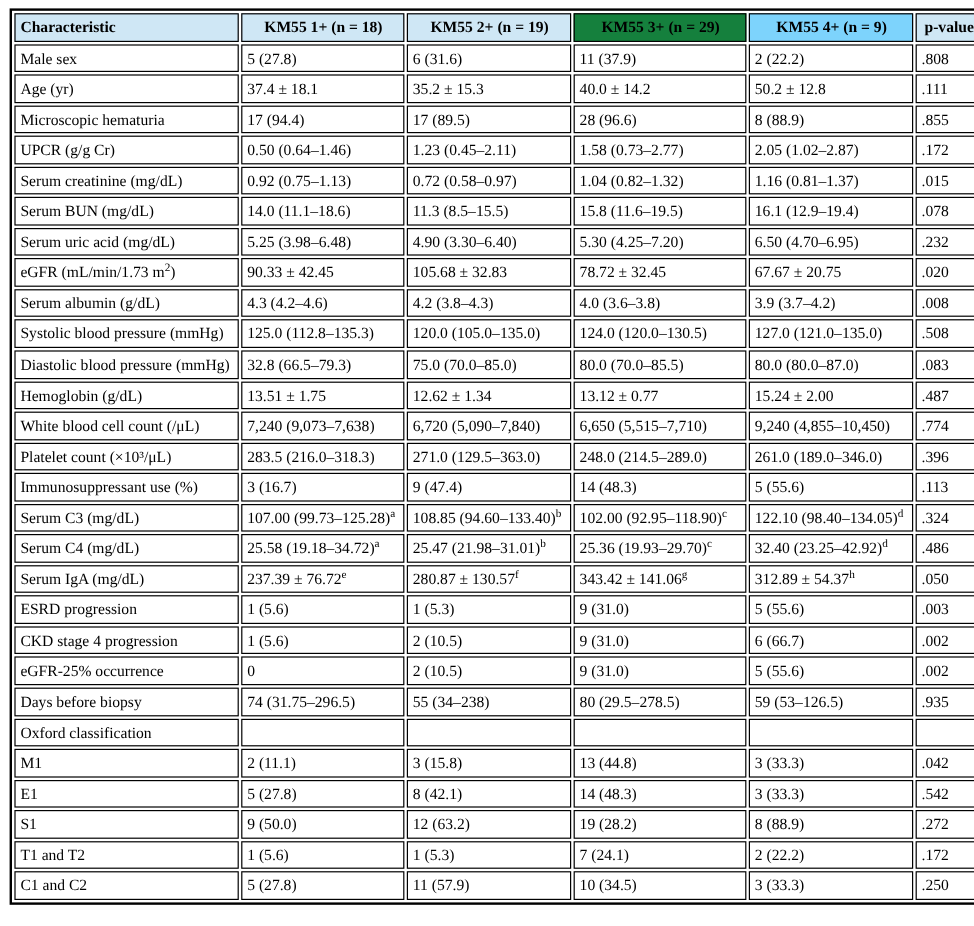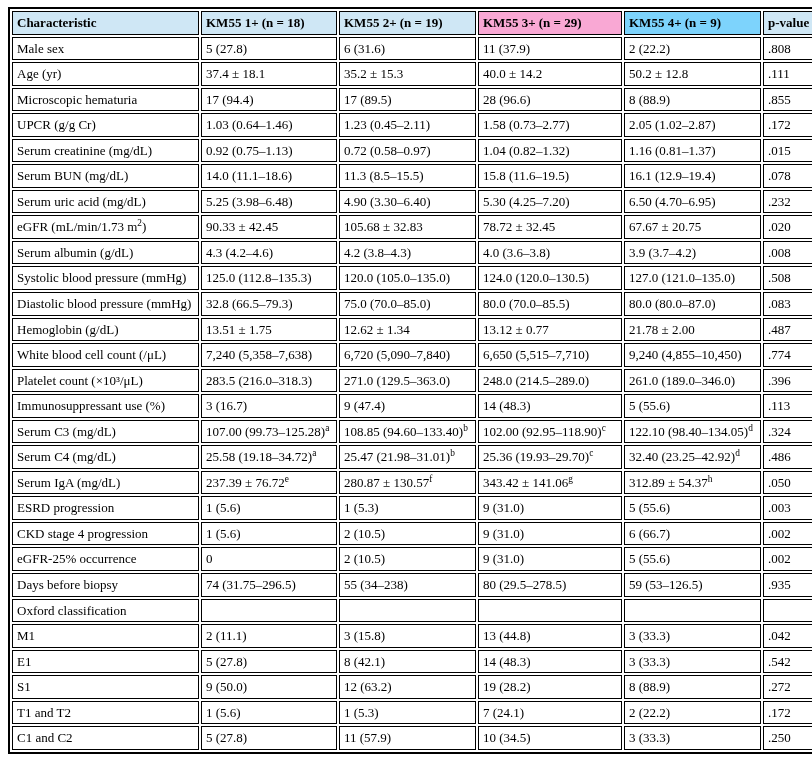--- a/index.html
+++ b/index.html
@@ -28,20 +28,21 @@
     font-family: "Liberation Serif", "DejaVu Serif", serif;
     font-size: 13px;
     line-height: 1.35;
     text-align: left;
     vertical-align: middle;
     overflow: hidden;
     white-space: nowrap;
   }
   .char-table th {
     font-weight: bold;
+    text-align: center;
   }
   .char-table th.char-col {
     text-align: left;
     margin-left: 32px;
   }
   .char-table td:empty::after {
     content: "\00a0";
   }
   .char-table sup {
     font-size: 0.72em;
@@ -59,21 +60,21 @@
       <col style="width:137px">
       <col style="width:144px">
       <col style="width:137px">
       <col style="width:55px">
     </colgroup>
     <thead>
       <tr>
         <th class="char-col hdr" style="background: rgb(207, 231, 245);">Characteristic</th>
         <th class="hdr" style="background: rgb(207, 231, 245);">KM55 1+ (n = 18)</th>
         <th class="hdr" style="background: rgb(207, 231, 245);">KM55 2+ (n = 19)</th>
-        <th class="hdr" style="background: #f9a8d4;">KM55 3+ (n = 29)</th>
+        <th class="hdr" style="background: #15803d;">KM55 3+ (n = 29)</th>
         <th class="hdr" style="background: #7dd3fc;">KM55 4+ (n = 9)</th>
         <th class="hdr" style="background: rgb(207, 231, 245);">p-value</th>
       </tr>
     </thead>
     <tbody>
         <tr>
           <td>Male sex</td>
           <td>5 (27.8)</td>
           <td>6 (31.6)</td>
           <td>11 (37.9)</td>
@@ -91,21 +92,21 @@
         <tr>
           <td>Microscopic hematuria</td>
           <td>17 (94.4)</td>
           <td>17 (89.5)</td>
           <td>28 (96.6)</td>
           <td>8 (88.9)</td>
           <td>.855</td>
         </tr>
         <tr>
           <td>UPCR (g/g Cr)</td>
-          <td>1.03 (0.64–1.46)</td>
+          <td>0.50 (0.64–1.46)</td>
           <td>1.23 (0.45–2.11)</td>
           <td>1.58 (0.73–2.77)</td>
           <td>2.05 (1.02–2.87)</td>
           <td>.172</td>
         </tr>
         <tr>
           <td>Serum creatinine (mg/dL)</td>
           <td>0.92 (0.75–1.13)</td>
           <td>0.72 (0.58–0.97)</td>
           <td>1.04 (0.82–1.32)</td>
@@ -158,26 +159,26 @@
           <td>75.0 (70.0–85.0)</td>
           <td>80.0 (70.0–85.5)</td>
           <td>80.0 (80.0–87.0)</td>
           <td>.083</td>
         </tr>
         <tr>
           <td>Hemoglobin (g/dL)</td>
           <td>13.51 ± 1.75</td>
           <td>12.62 ± 1.34</td>
           <td>13.12 ± 0.77</td>
-          <td>21.78 ± 2.00</td>
+          <td>15.24 ± 2.00</td>
           <td>.487</td>
         </tr>
         <tr>
           <td>White blood cell count (/μL)</td>
-          <td>7,240 (5,358–7,638)</td>
+          <td>7,240 (9,073–7,638)</td>
           <td>6,720 (5,090–7,840)</td>
           <td>6,650 (5,515–7,710)</td>
           <td>9,240 (4,855–10,450)</td>
           <td>.774</td>
         </tr>
         <tr>
           <td>Platelet count (×10³/μL)</td>
           <td>283.5 (216.0–318.3)</td>
           <td>271.0 (129.5–363.0)</td>
           <td>248.0 (214.5–289.0)</td>

